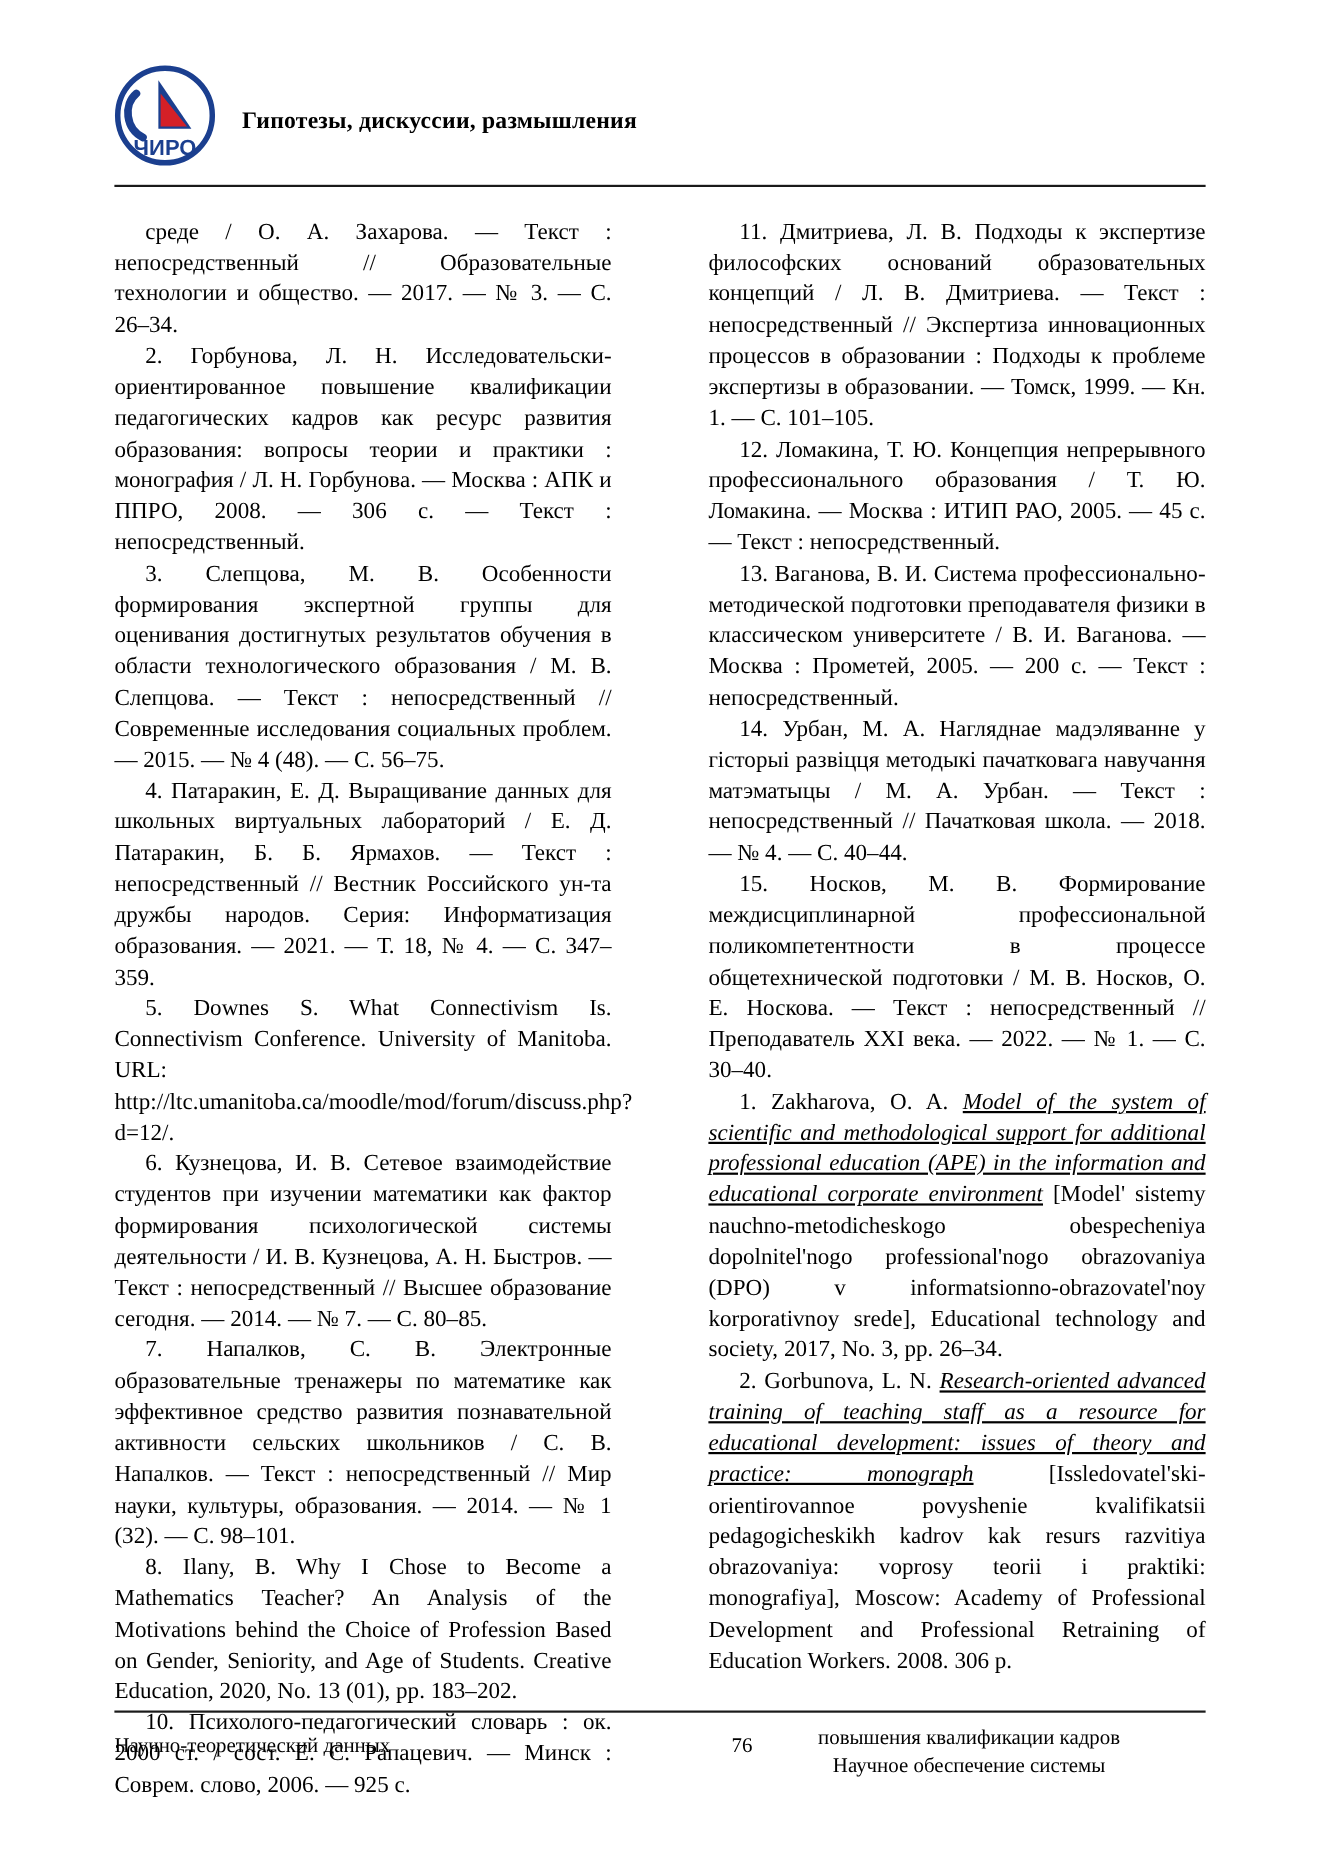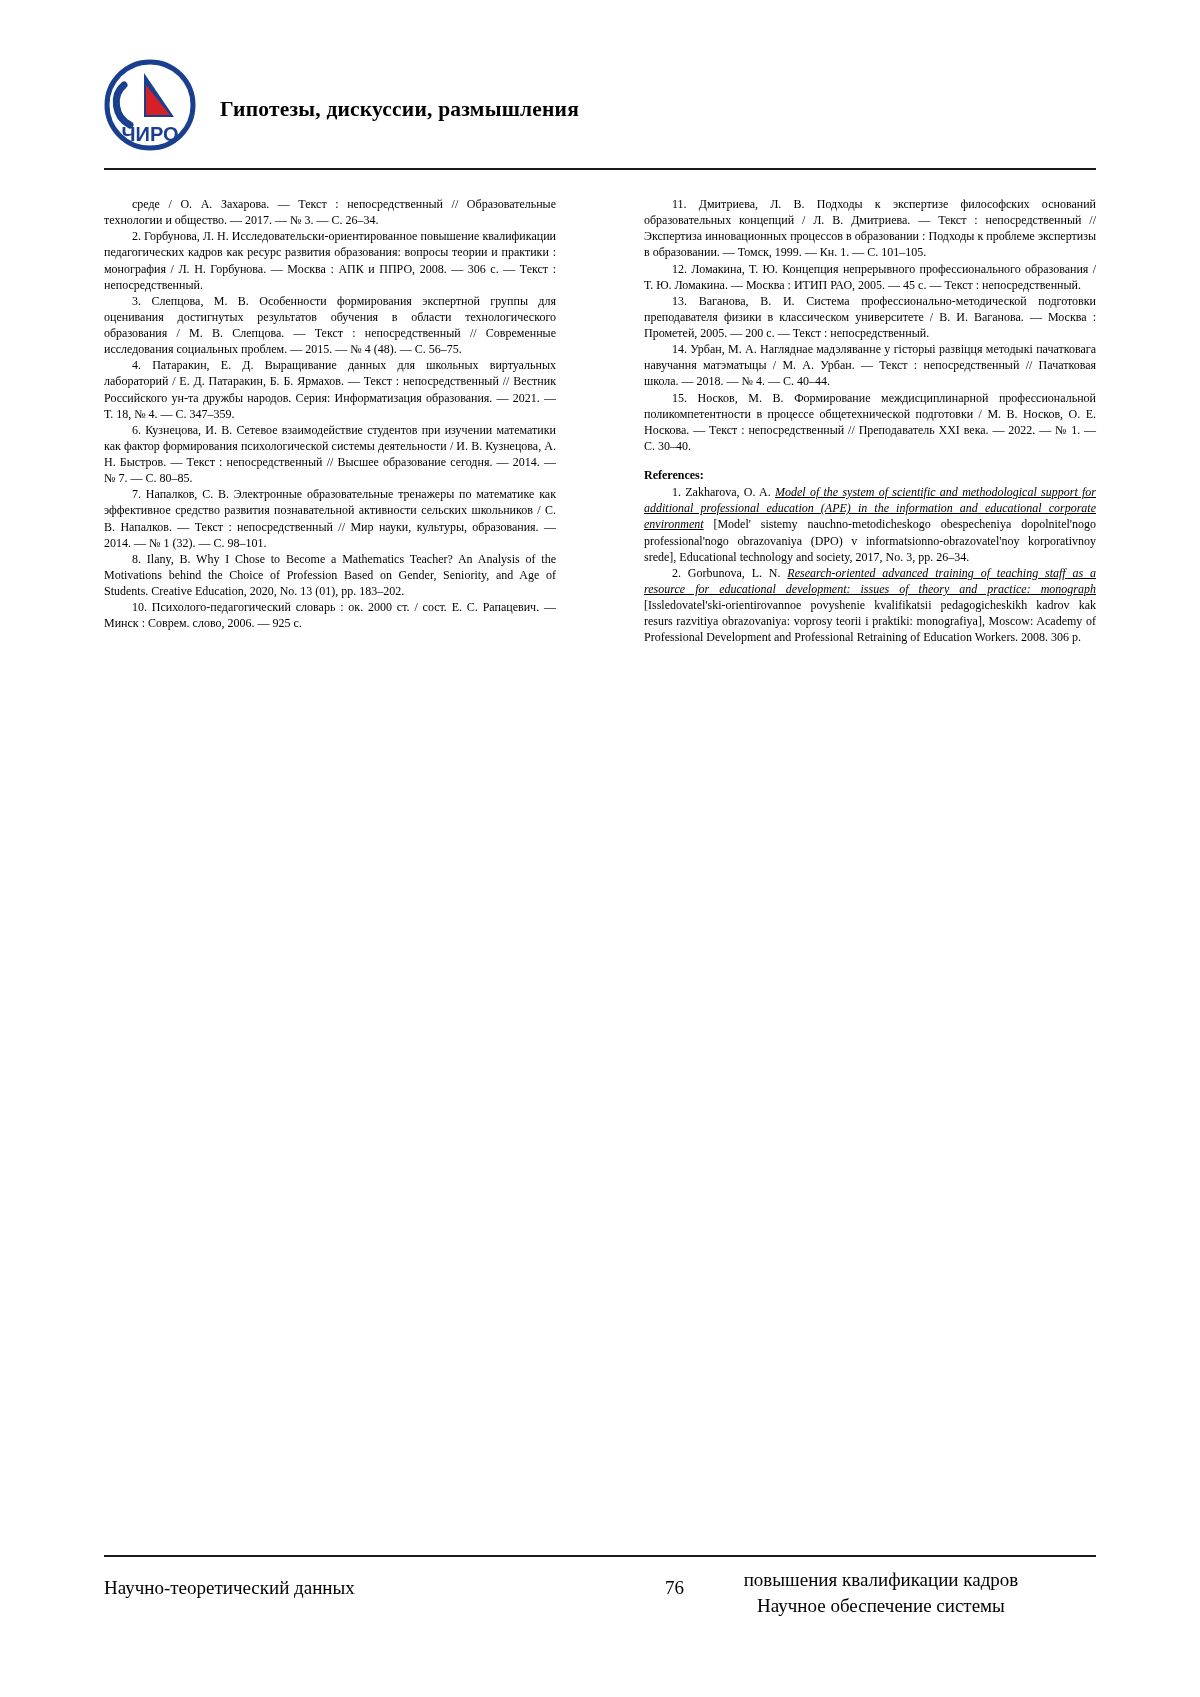--- a/index.html
+++ b/index.html
@@ -54,21 +54,21 @@
     width: 992px;
     height: 0;
     border-top: 2.2px solid #1a1a1a;
   }
 
   
   .col {
     position: absolute;
     top: 196px;
     width: 452px;
-    font-size: 12px;
+    font-size: 21px;
     line-height: 1.345;
     text-align: justify;
     text-justify: inter-word;
     -webkit-hyphens: manual;
     hyphens: manual;
   }
   .col-left { left: 104px; }
   .col-right { left: 644px; }
 
   .col p {
@@ -140,34 +140,34 @@
     </div>
     <div class="header-title">Гипотезы, дискуссии, размышления</div>
   </div>
   <div class="header-rule"></div>
 
   <div class="col col-left">
     <p>среде / О. А. Захарова. — Текст : непосредственный // Образовательные технологии и общество. — 2017. — № 3. — С. 26–34.</p>
     <p>2. Горбунова, Л. Н. Исследовательски-ориентированное повышение квалификации педагогических кадров как ресурс развития образования: вопросы теории и практики : монография / Л. Н. Горбунова. — Москва : АПК и ППРО, 2008. — 306 с. — Текст : непосредственный.</p>
     <p>3. Слепцова, М. В. Особенности формирования экспертной группы для оценивания достигнутых результатов обучения в области технологического образования / М. В. Слепцова. — Текст : непосредственный // Современные исследования социальных проблем. — 2015. — № 4 (48). — С. 56–75.</p>
     <p>4. Патаракин, Е. Д. Выращивание данных для школьных виртуальных лабораторий / Е. Д. Патаракин, Б. Б. Ярмахов. — Текст : непосредственный // Вестник Российского ун-та дружбы народов. Серия: Информатизация образования. — 2021. — Т. 18, № 4. — С. 347–359.</p>
+    <p>5. Downes S. What Connectivism Is. Connectivism Conference. University of Manitoba. URL: http://ltc.umanitoba.ca/moodle/mod/forum/discuss.php?d=12/.</p>
     <p>6. Кузнецова, И. В. Сетевое взаимодействие студентов при изучении математики как фактор формирования психологической системы деятельности / И. В. Кузнецова, А. Н. Быстров. — Текст : непосредственный // Высшее образование сегодня. — 2014. — № 7. — С. 80–85.</p>
     <p>7. Напалков, С. В. Электронные образовательные тренажеры по математике как эффективное средство развития познавательной активности сельских школьников / С. В. Напалков. — Текст : непосредственный // Мир науки, культуры, образования. — 2014. — № 1 (32). — С. 98–101.</p>
     <p>8. Ilany, B. Why I Chose to Become a Mathematics Teacher? An Analysis of the Motivations behind the Choice of Profession Based on Gender, Seniority, and Age of Students. Creative Education, 2020, No. 13 (01), pp. 183–202.</p>
     <p>10. Психолого-педагогический словарь : ок. 2000 ст. / сост. Е. С. Рапацевич. — Минск : Соврем. слово, 2006. — 925 с.</p>
   </div>
 
   <div class="col col-right">
     <p>11. Дмитриева, Л. В. Подходы к экспертизе философских оснований образовательных концепций / Л. В. Дмитриева. — Текст : непосредственный // Экспертиза инновационных процессов в образовании : Подходы к проблеме экспертизы в образовании. — Томск, 1999. — Кн. 1. — С. 101–105.</p>
     <p>12. Ломакина, Т. Ю. Концепция непрерывного профессионального образования / Т. Ю. Ломакина. — Москва : ИТИП РАО, 2005. — 45 с. — Текст : непосредственный.</p>
     <p>13. Ваганова, В. И. Система профессионально-методической подготовки преподавателя физики в классическом университете / В. И. Ваганова. — Москва : Прометей, 2005. — 200 с. — Текст : непосредственный.</p>
     <p>14. Урбан, М. А. Нагляднае мадэляванне у гісторыі развіцця методыкі пачатковага навучання матэматыцы / М. А. Урбан. — Текст : непосредственный // Пачатковая школа. — 2018. — № 4. — С. 40–44.</p>
     <p>15. Носков, М. В. Формирование междисциплинарной профессиональной поликомпетентности в процессе общетехнической подготовки / М. В. Носков, О. Е. Носкова. — Текст : непосредственный // Преподаватель XXI века. — 2022. — № 1. — С. 30–40.</p>
 
-    <p class="sec-head">References:</p>
 
     <p>
       <span>1. Zakharova, O. A. </span><span class="ital">Model of the system of scientific and methodological support for additional professional education (APE) in the information and educational corporate environment</span><span> [Model' sistemy nauchno-metodicheskogo obespecheniya dopolnitel'nogo professional'nogo obrazovaniya (DPO) v informatsionno-obrazovatel'noy korporativnoy srede], Educational technology and society, 2017, No. 3, pp. 26–34.</span>
     </p>
     <p>
       <span>2. Gorbunova, L. N. </span><span class="ital">Research-oriented advanced training of teaching staff as a resource for educational development: issues of theory and practice: monograph</span><span> [Issledovatel'ski-orientirovannoe povyshenie kvalifikatsii pedagogicheskikh kadrov kak resurs razvitiya obrazovaniya: voprosy teorii i praktiki: monografiya], Moscow: Academy of Professional Development and Professional Retraining of Education Workers. 2008. 306 p.</span>
     </p>
   </div>
 
   <div class="footer-rule"></div>

